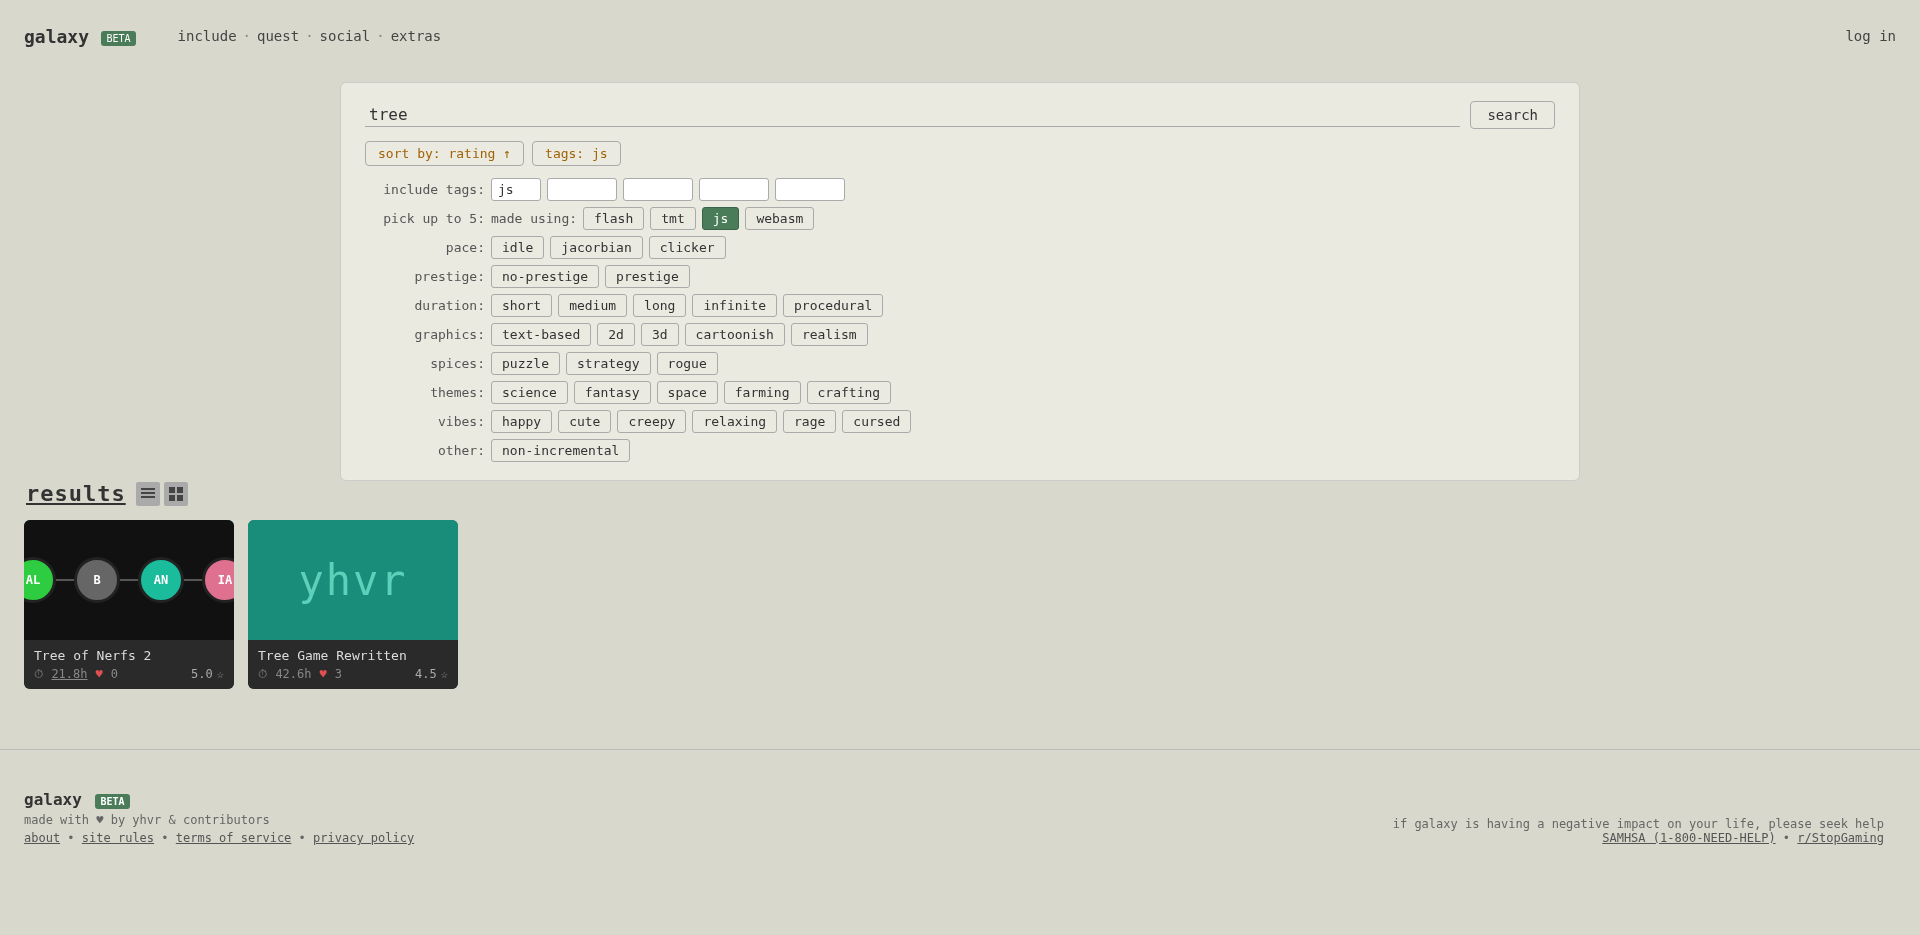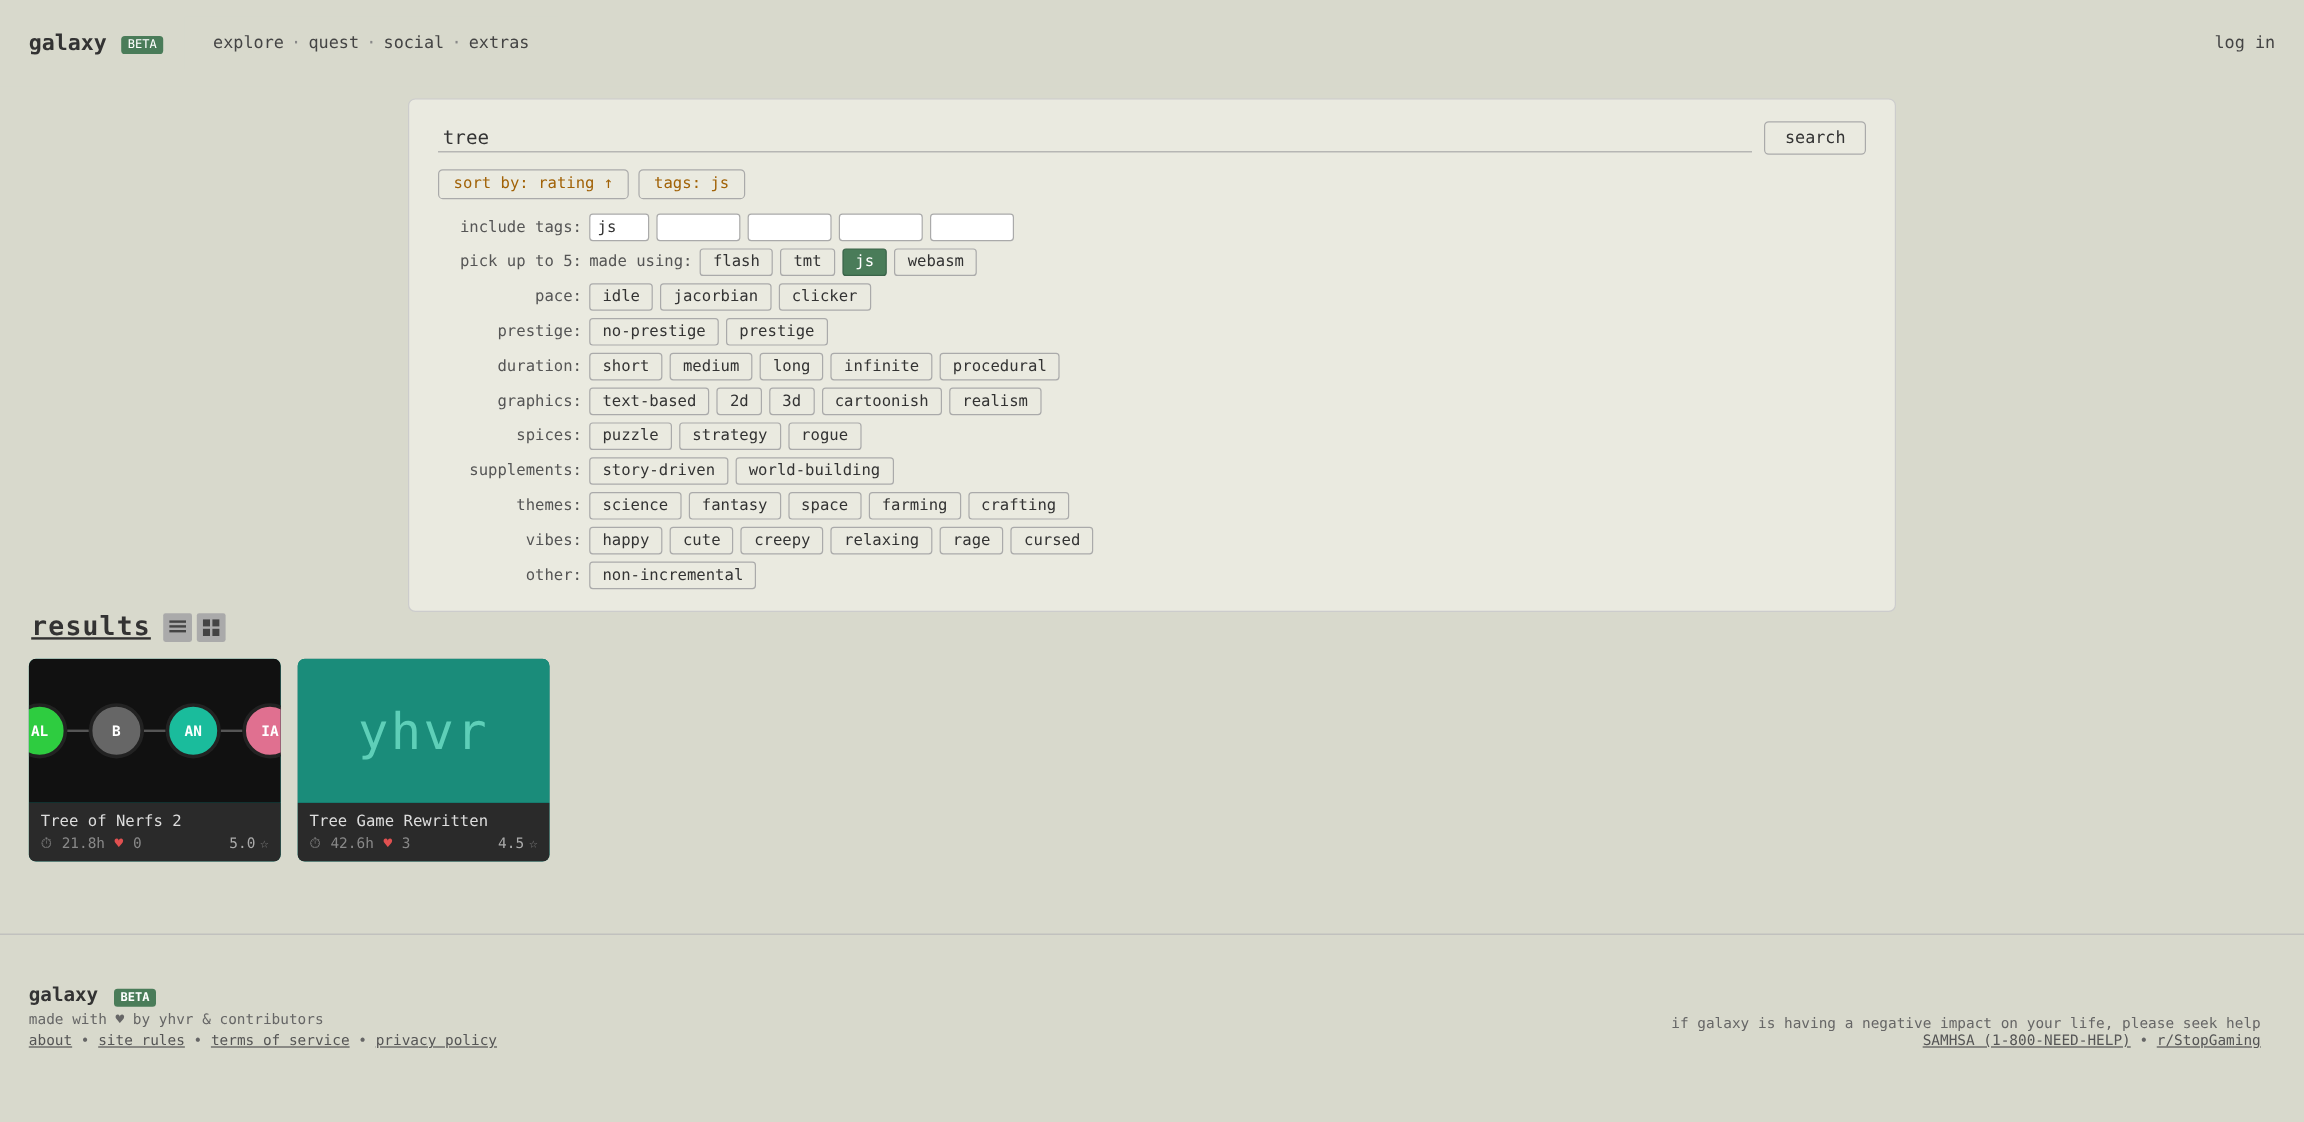--- a/index.html
+++ b/index.html
@@ -318,21 +318,21 @@
   </style>
 </head>
 <body>
 
 <nav>
   <span>
     <span style="font-size:18px;font-weight:bold;color:#333;font-family:monospace;">galaxy</span>
     <span class="nav-beta">BETA</span>
   </span>
   <nav class="nav-links">
-    <a>explore</a>
+    <a>include</a>
     <span class="nav-dot">·</span>
     <a>quest</a>
     <span class="nav-dot">·</span>
     <a>social</a>
     <span class="nav-dot">·</span>
     <a>extras</a>
   </nav>
   <a class="nav-login">log in</a>
 </nav>
 
@@ -399,25 +399,20 @@
       <button class="tag-btn">realism</button>
     </div>
 
     <div class="filter-row">
       <span class="filter-label">spices:</span>
       <button class="tag-btn">puzzle</button>
       <button class="tag-btn">strategy</button>
       <button class="tag-btn">rogue</button>
     </div>
 
-    <div class="filter-row">
-      <span class="filter-label">supplements:</span>
-      <button class="tag-btn">story-driven</button>
-      <button class="tag-btn">world-building</button>
-    </div>
 
     <div class="filter-row">
       <span class="filter-label">themes:</span>
       <button class="tag-btn">science</button>
       <button class="tag-btn">fantasy</button>
       <button class="tag-btn">space</button>
       <button class="tag-btn">farming</button>
       <button class="tag-btn">crafting</button>
     </div>
 
@@ -475,21 +470,21 @@
             <div style="width:18px;height:2px;background:#555;z-index:0;"></div>
             <div class="avatar-circle" style="background:#e07090;z-index:1;margin-left:0;">IA</div>
           </div>
         </div>
       </div>
       <div class="game-card-info">
         <div class="game-card-name">Tree of Nerfs 2</div>
         <div class="game-card-meta">
           <div class="game-meta-left">
             <span style="color:#888;">⏱</span>
-            <span style="color:#888;">21.8h</span>
+            <span style="color:#888;text-decoration:underline;">21.8h</span>
             <span style="color:#e05050;">♥</span>
             <span style="color:#888;">0</span>
           </div>
           <div class="game-meta-right">
             <span style="color:#aaa;">5.0</span>
             <span style="color:#888;">☆</span>
           </div>
         </div>
       </div>
     </div>

